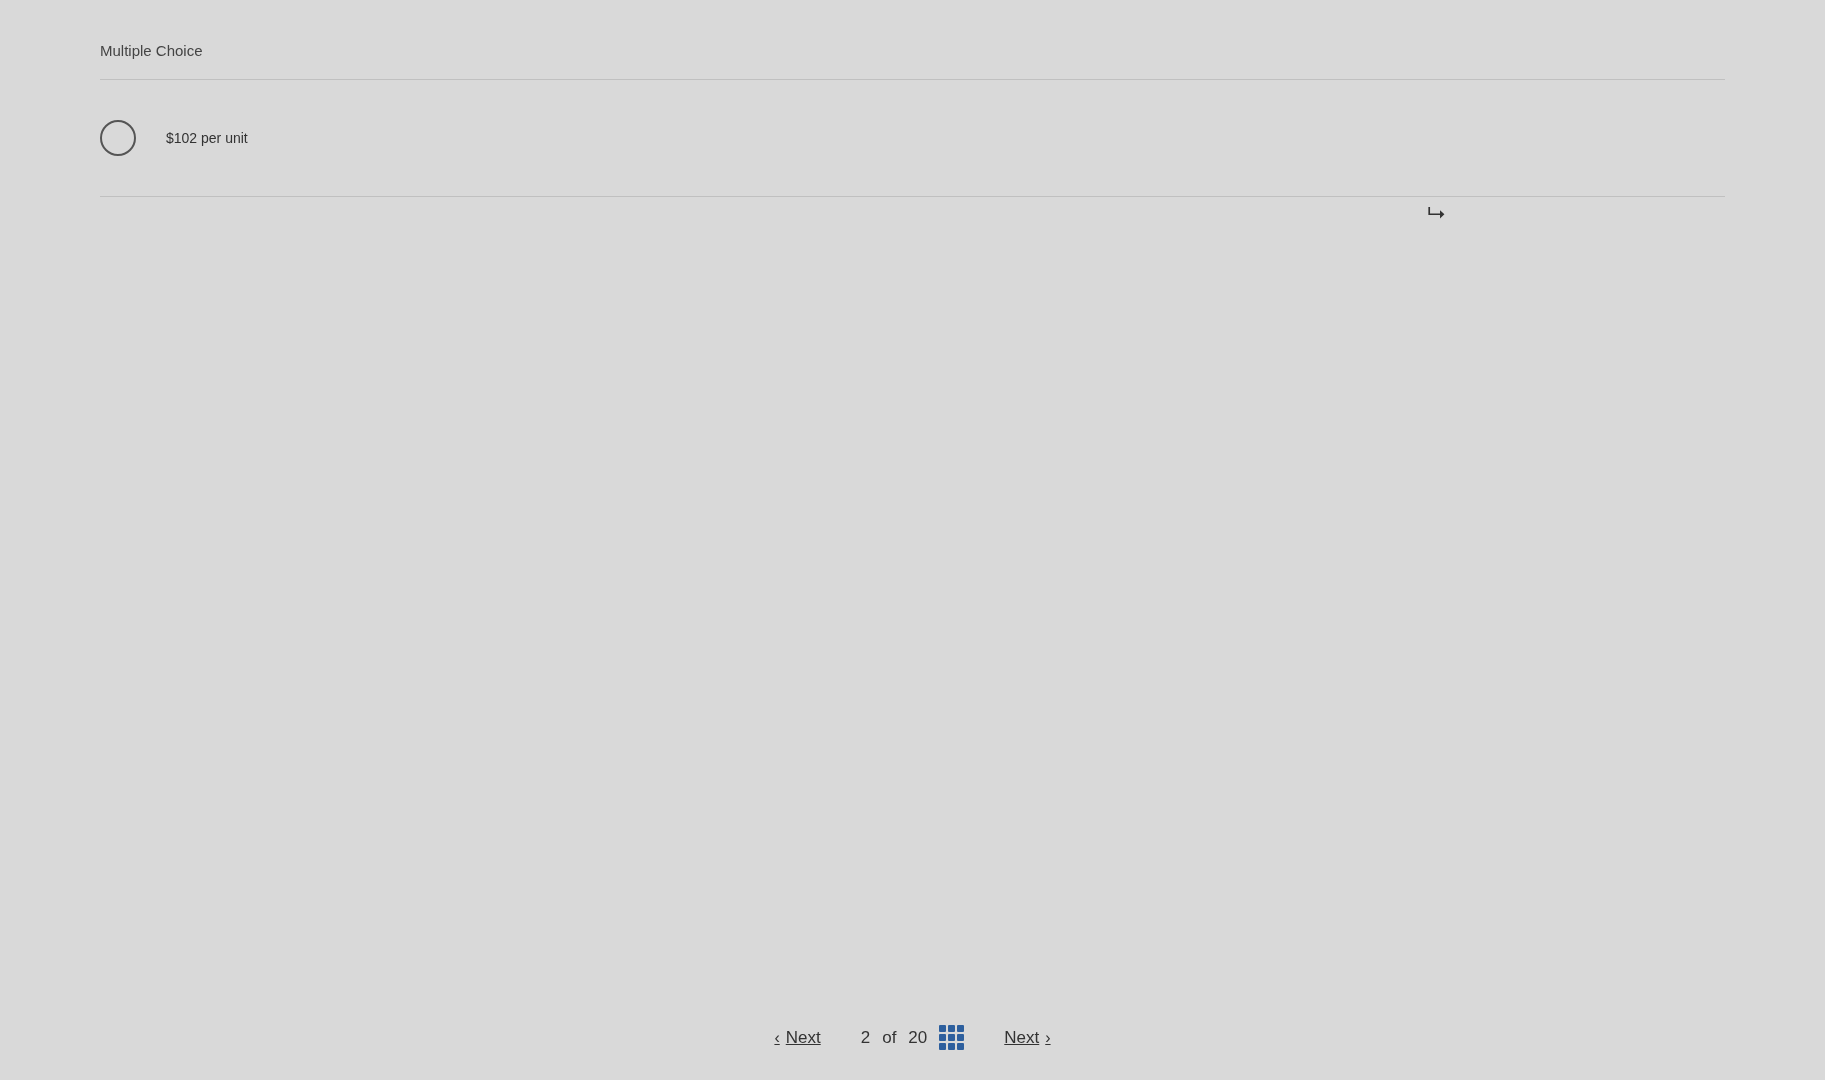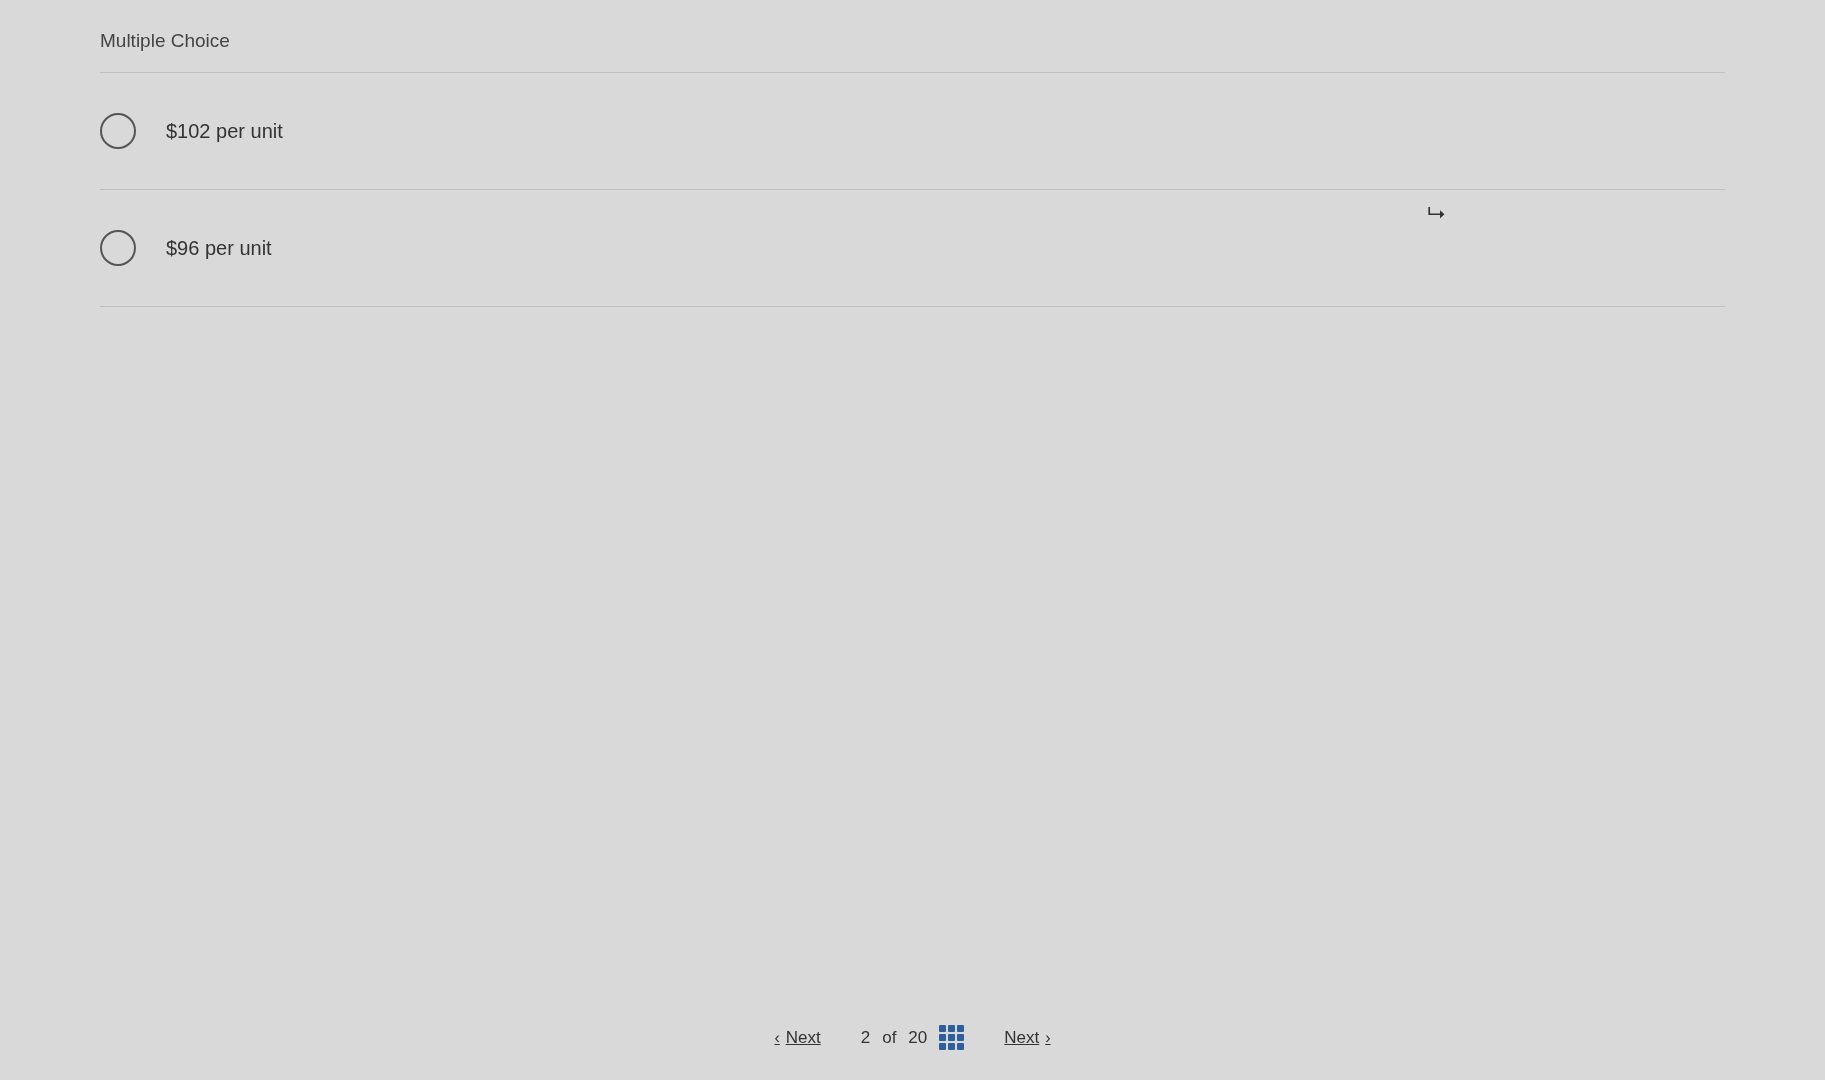--- a/index.html
+++ b/index.html
@@ -19,22 +19,22 @@
 
     .main-container {
       width: 100%;
       height: 100%;
       display: flex;
       flex-direction: column;
       background-color: #d9d9d9;
     }
 
     .question-type-label {
-      padding: 30px 100px 20px 100px;
-      font-size: 19px;
+      padding: 42px 100px 20px 100px;
+      font-size: 15px;
       color: #444;
       font-weight: normal;
     }
 
     .choices-area {
       flex: 1;
       display: flex;
       flex-direction: column;
       padding: 0 100px;
     }
@@ -56,21 +56,21 @@
       height: 36px;
       border-radius: 50%;
       border: 2px solid #555;
       background: transparent;
       flex-shrink: 0;
       margin-right: 30px;
       cursor: pointer;
     }
 
     .choice-text {
-      font-size: 20px;
+      font-size: 14px;
       color: #333;
     }
 
     .bottom-nav {
       display: flex;
       align-items: center;
       justify-content: center;
       padding: 25px 0 30px 0;
       gap: 40px;
     }
@@ -133,24 +133,20 @@
   <div class="question-type-label">Multiple Choice</div>
 
   <div class="choices-area">
 
     <div class="choice-row">
       <div class="radio-circle"></div>
       <span class="choice-text">$102 per unit</span>
     </div>
 
 
-    <div class="choice-row">
-      <div class="radio-circle"></div>
-      <span class="choice-text">$96 per unit</span>
-    </div>
 
 
   </div>
 
   <div class="bottom-nav">
     <button class="nav-btn">
       <span class="arrow">‹</span>
       <span>Next</span>
     </button>
 

